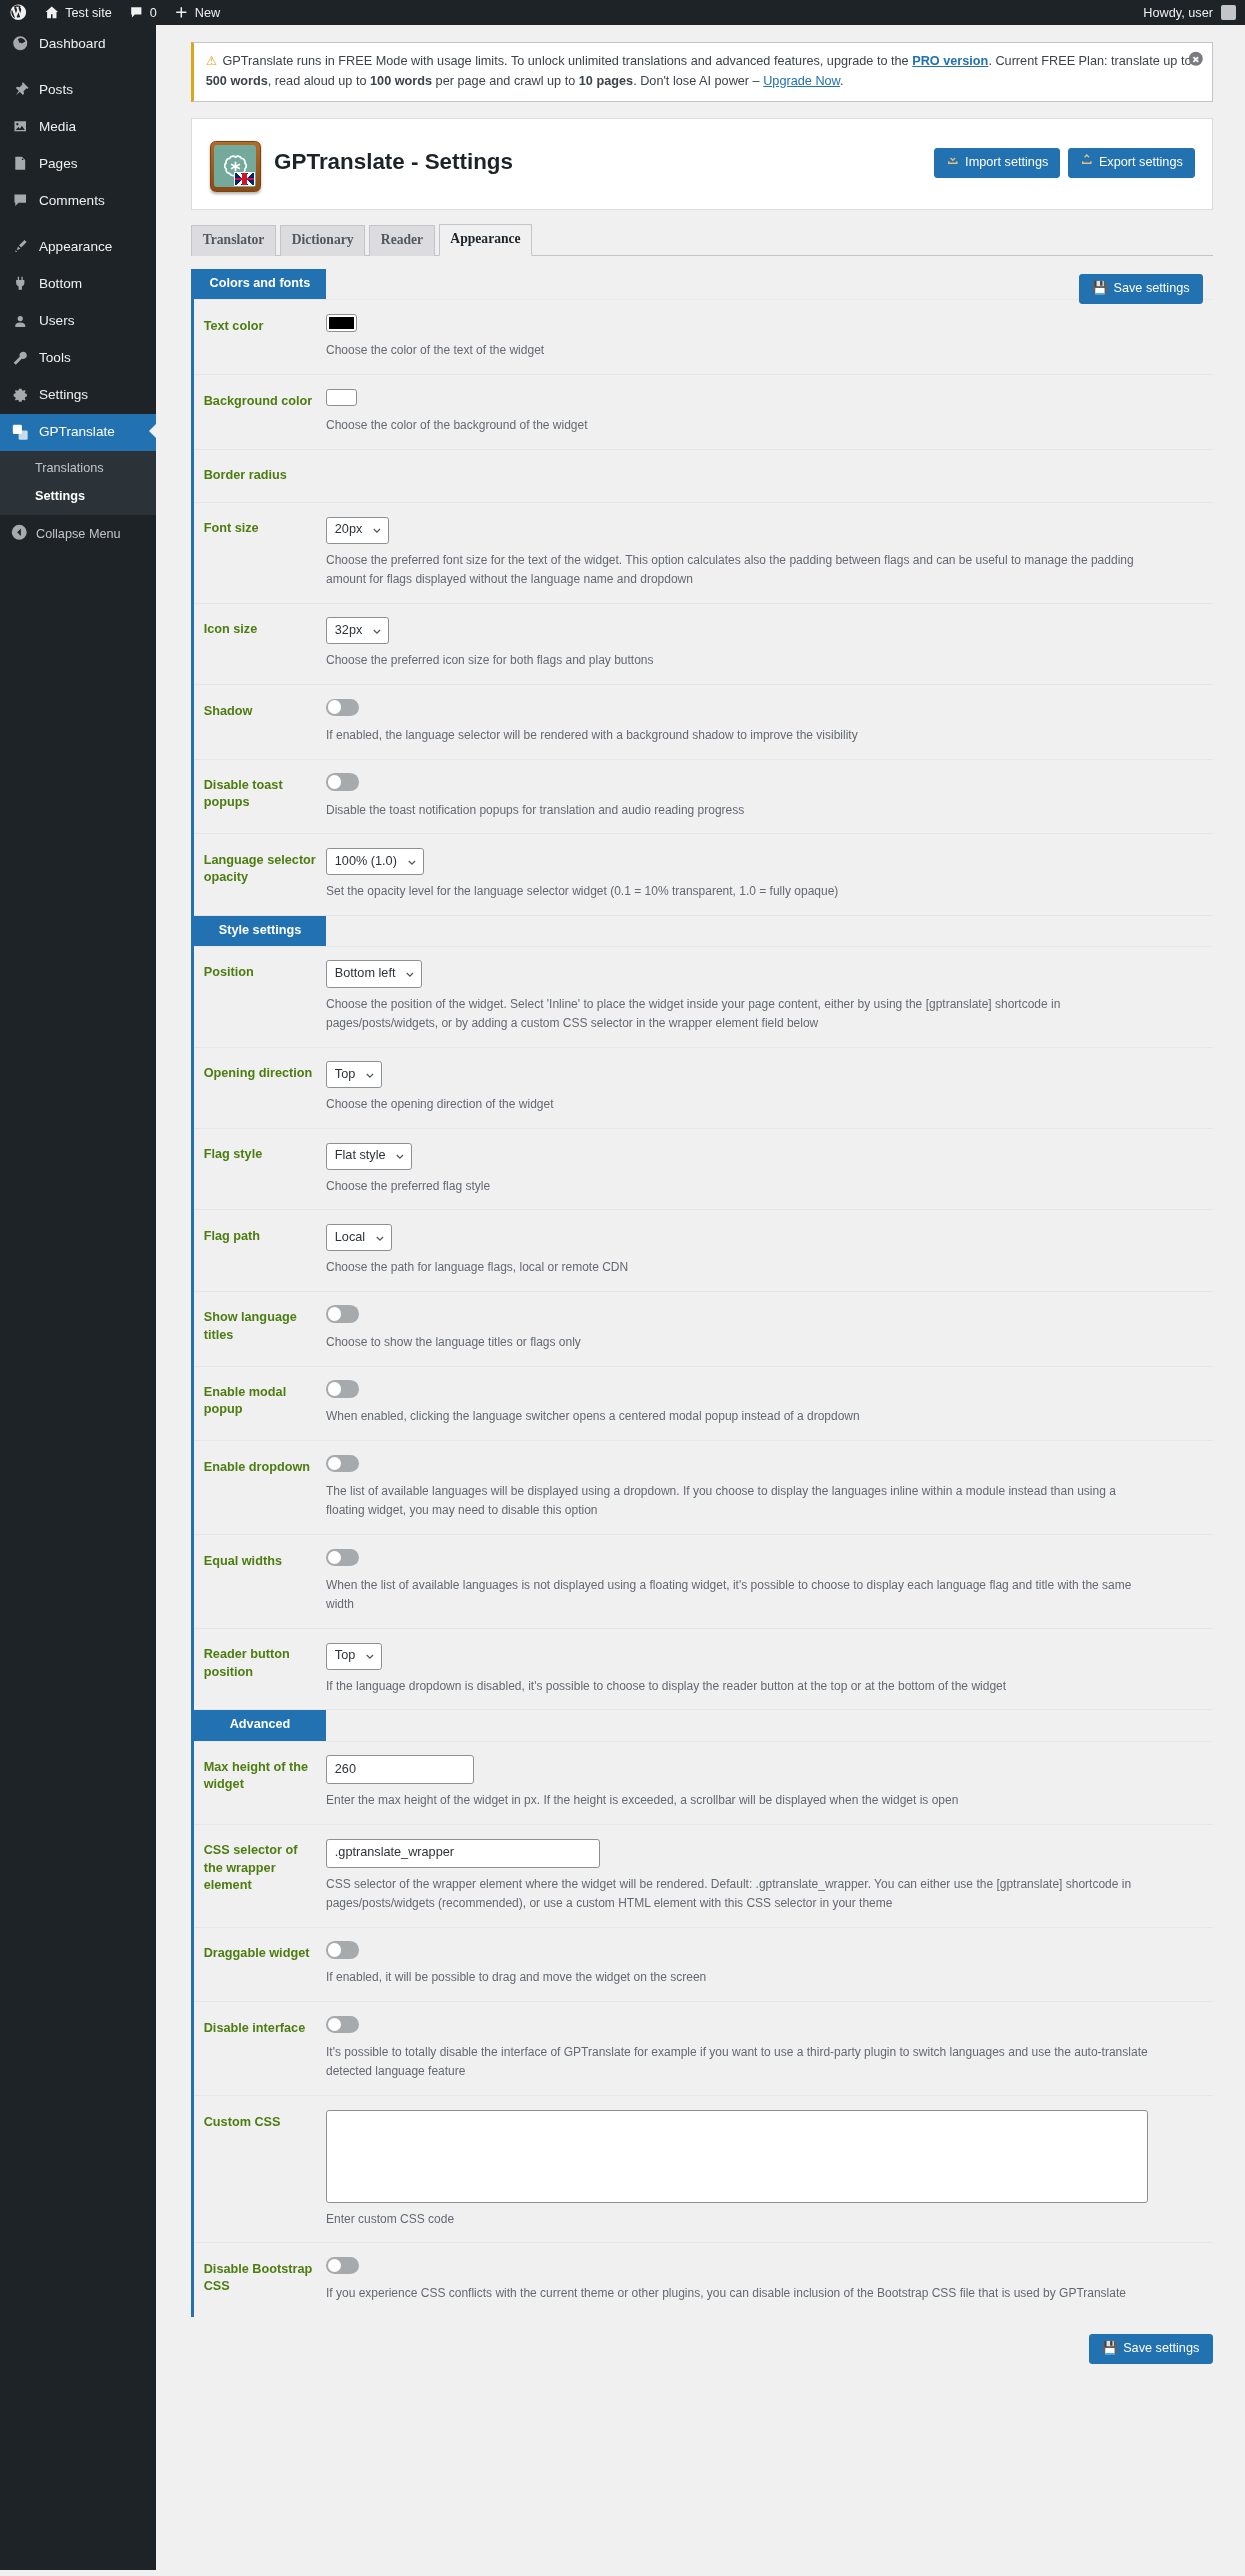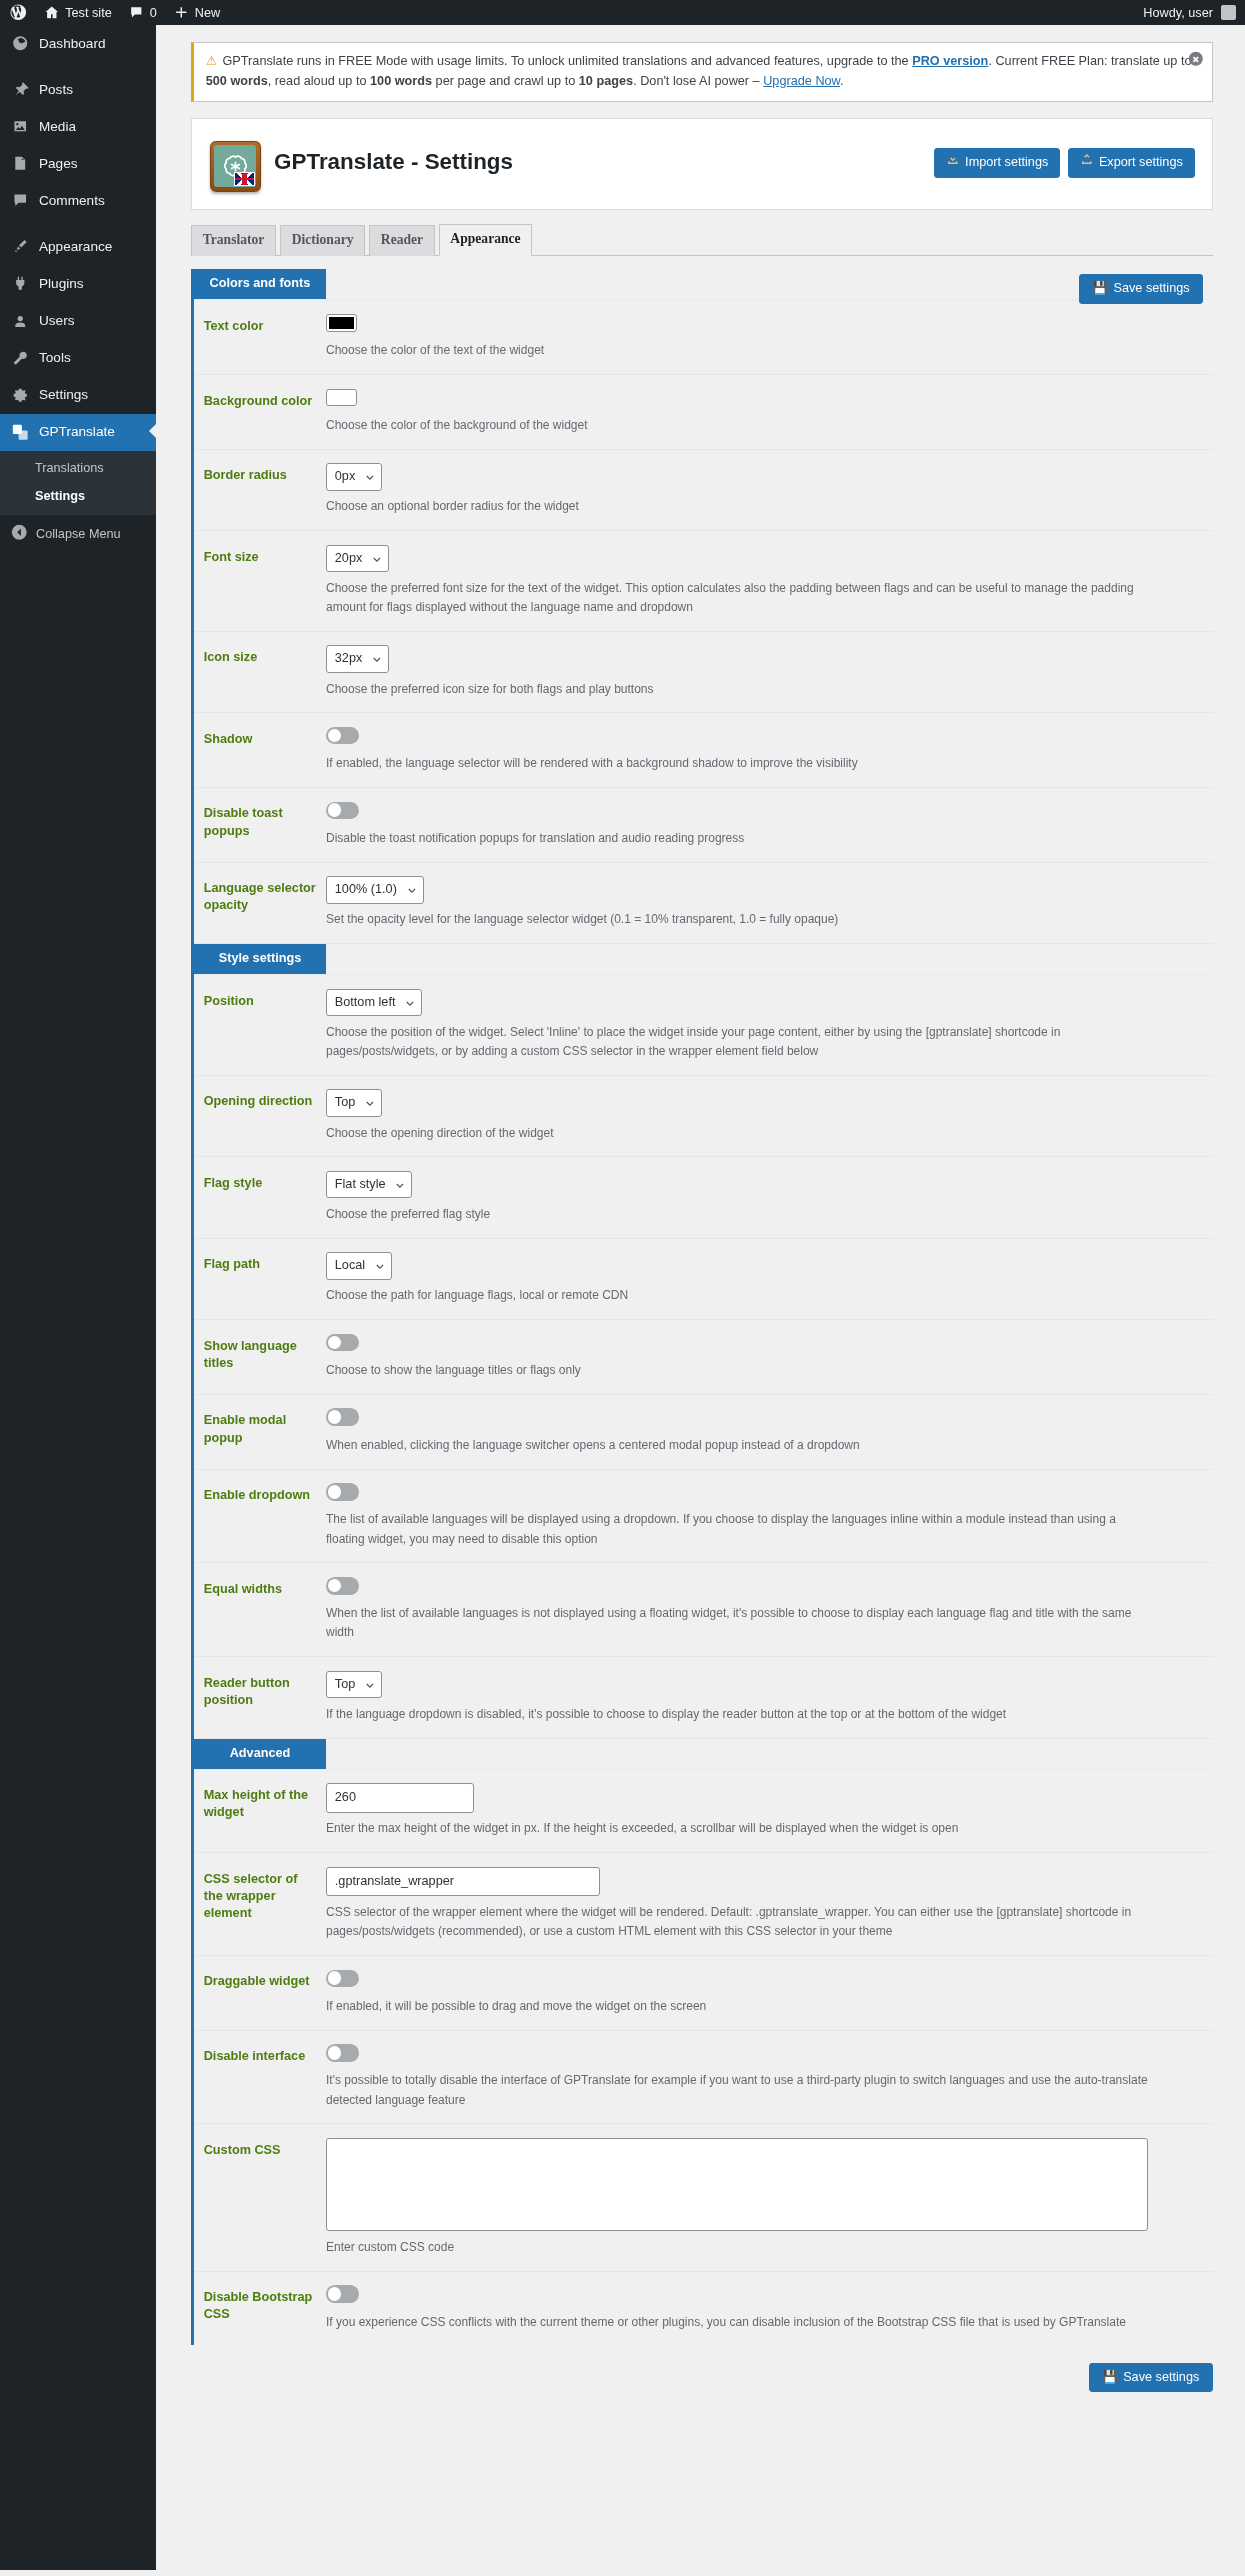--- a/index.html
+++ b/index.html
@@ -501,21 +501,21 @@
       </span>
       <span>Appearance</span>
     </div>
 
     <div class="menu-item">
       <span class="mi-icon">
         <svg width="16.5" height="16.5" viewBox="0 0 20 20" fill="currentColor">
             <path d="M7 2v4H5v4a4 4 0 0 0 3 3.9V18h4v-4.1A4 4 0 0 0 15 10V6h-2V2h-1.6v4H8.6V2H7z"></path>
           </svg>
       </span>
-      <span>Plugins</span>
+      <span>Bottom</span>
     </div>
 
     <div class="menu-item">
       <span class="mi-icon">
         <svg width="16.5" height="16.5" viewBox="0 0 20 20" fill="currentColor">
             <path d="M10 10a3.2 3.2 0 1 0 0-6.4A3.2 3.2 0 0 0 10 10zm0 1.5c-3 0-6 1.5-6 3.4V17h12v-2.1c0-1.9-3-3.4-6-3.4z"></path>
           </svg>
       </span>
       <span>Users</span>
     </div>
@@ -642,31 +642,20 @@
       <div class="field-row">
         <div class="field-label">Background color</div>
         <div class="field-body">
           <span class="color-swatch"><i style="background:#ffffff"></i></span>
           <div class="field-desc">Choose the color of the background of the widget</div>
         </div>
       </div>
 
       <div class="field-row">
         <div class="field-label">Border radius</div>
-        <div class="field-body">
-          <span class="select-wrap">
-            <select class="ctl">
-              <option>0px</option>
-            </select>
-            <svg class="chev" viewBox="0 0 10 7" fill="none" stroke="currentColor" stroke-width="1.6">
-                <path d="M1 1l4 4 4-4"></path>
-              </svg>
-          </span>
-          <div class="field-desc">Choose an optional border radius for the widget</div>
-        </div>
       </div>
 
       <div class="field-row">
         <div class="field-label">Font size</div>
         <div class="field-body">
           <span class="select-wrap">
             <select class="ctl">
               <option>20px</option>
             </select>
             <svg class="chev" viewBox="0 0 10 7" fill="none" stroke="currentColor" stroke-width="1.6">

